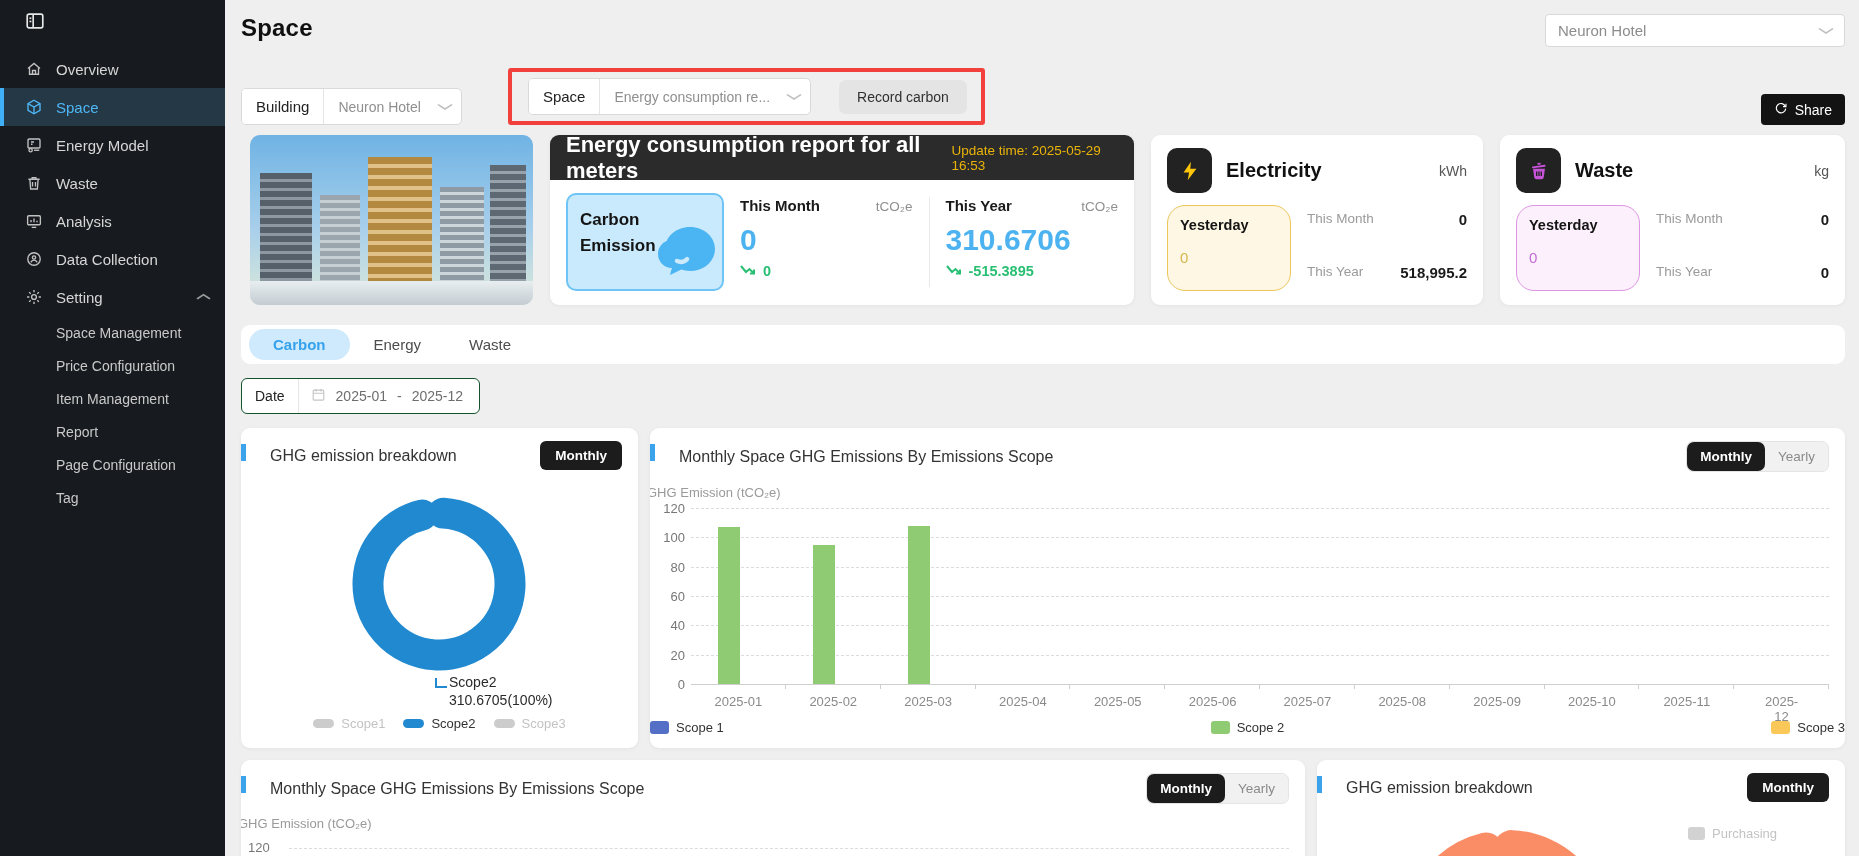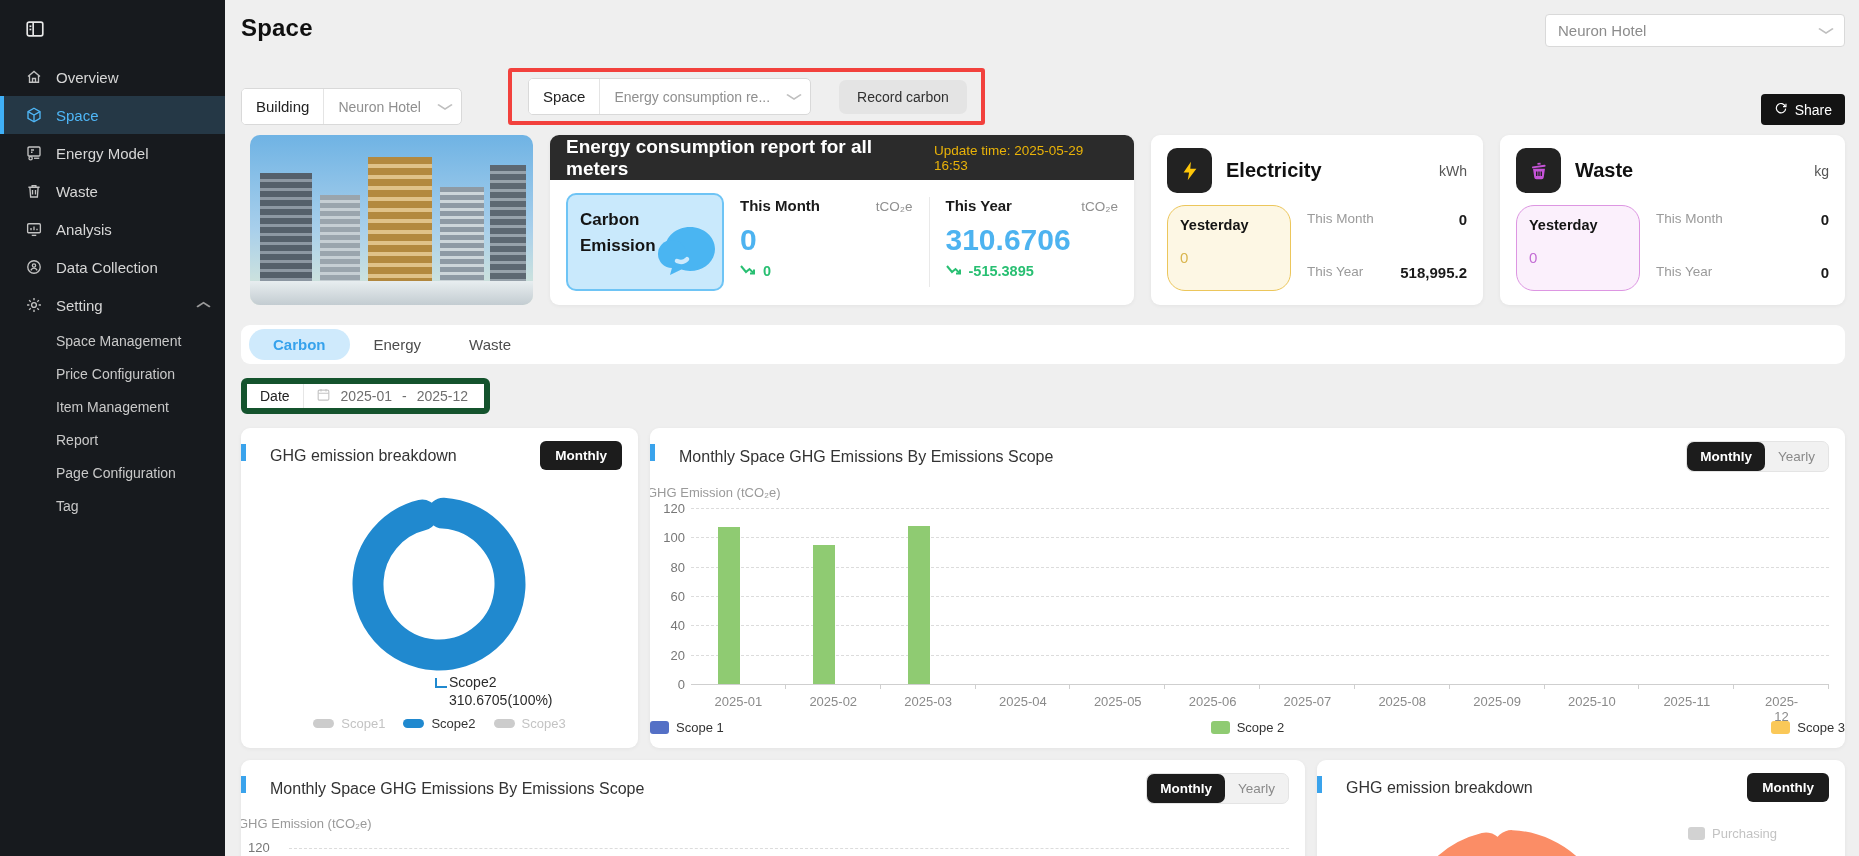--- a/index.html
+++ b/index.html
@@ -1,21 +1,21 @@
 <!DOCTYPE html>
 <html><head>
 <meta charset="utf-8">
 <style>
   * { margin:0; padding:0; box-sizing:border-box; }
   html,body { width:1859px; height:856px; overflow:hidden; }
   body { font-family:"Liberation Sans", sans-serif; background:#efefef; color:#222; }
   .app { display:flex; width:1859px; height:856px; }
 
   
-  .sidebar { width:225px; min-width:225px; background:#171a1e; color:#d6d6d6; padding-top:12px; }
+  .sidebar { width:225px; min-width:225px; background:#171a1e; color:#d6d6d6; padding-top:4px; }
   .side-logo { padding:6px 0 14px 24px; color:#e8e8e8; }
   .nav-item { display:flex; align-items:center; height:38px; padding-left:24px; gap:12px;
               font-size:15px; color:#d6d6d6; cursor:pointer; position:relative; }
   .nav-item .ico { width:20px; height:20px; display:flex; align-items:center; justify-content:center; color:#c2c2c2; }
   .nav-item.active { background:#253846; color:#4fb7f7; }
   .nav-item.active .ico { color:#4fb7f7; }
   .nav-item.active::before { content:""; position:absolute; left:0; top:0; bottom:0; width:4px; background:#3fb0f7; }
   .nav-item .chev { margin-left:auto; margin-right:16px; color:#9a9a9a; }
   .nav-sub { display:flex; align-items:center; height:33px; padding-left:56px; font-size:14px; color:#c9c9c9; cursor:pointer; }
 
@@ -50,21 +50,21 @@
   .b3 { left:118px; width:64px; height:126px; background:repeating-linear-gradient(#b3893f 0 7px,#e0c289 7px 11px); }
   .b4 { left:190px; width:44px; height:96px; background:repeating-linear-gradient(#8e9aa4 0 5px,#cdd6da 5px 8px); }
   .b5 { left:240px; width:36px; height:118px; background:repeating-linear-gradient(#5d6872 0 6px,#97a2ab 6px 9px); }
   .photo .rail { position:absolute; left:0; right:0; bottom:0; height:24px; background:linear-gradient(#e8eef0,#c3ccd1); }
   .photo .rail2 { position:absolute; left:0; right:0; bottom:18px; height:6px; background:#f4f7f8; box-shadow:0 2px 3px rgba(0,0,0,.25); }
 
   .card { background:#fff; border-radius:9px; box-shadow:0 1px 4px rgba(0,0,0,.05); }
 
   .report-card { width:584px; display:flex; flex-direction:column; }
   .report-head { background:#2b2b2b; border-radius:9px 9px 0 0; height:45px; display:flex; align-items:center; padding:0 16px; }
-  .report-title { color:#fff; font-size:19px; font-weight:bold; }
+  .report-title { color:#fff; font-size:22px; font-weight:bold; }
   .report-update { margin-left:auto; color:#eab308; font-size:13.5px; }
   .report-body { flex:1; display:flex; align-items:stretch; padding:13px 16px 14px 16px; gap:16px; }
   .carbon-tile { width:158px; background:#c9e9fc; border:2px solid #6ec4f5; border-radius:10px; padding:12px 12px;
                  font-size:17px; font-weight:bold; color:#141414; line-height:1.5; position:relative; overflow:hidden; }
   .carbon-tile svg { position:absolute; right:2px; bottom:0px; }
   .stat-col { flex:1; padding-top:4px; }
   .stat-top { display:flex; align-items:baseline; }
   .stat-label { font-size:15px; font-weight:bold; color:#1a1a1a; }
   .stat-unit { margin-left:auto; font-size:13.5px; color:#8f8f8f; }
   .stat-value { font-size:30px; font-weight:bold; color:#4db3f0; margin-top:9px; }
@@ -89,21 +89,21 @@
   .util-row { display:flex; font-size:13.5px; color:#9a9a9a; }
   .util-row b { margin-left:auto; color:#1a1a1a; font-size:15px; }
 
   
   .tabs-bar { margin-top:20px; background:#fff; border-radius:9px; height:39px; display:flex; align-items:center; padding:0 8px; }
   .tab { padding:7px 24px; font-size:15px; color:#4d4d4d; border-radius:17px; cursor:pointer; }
   .tab.active { background:#cfeafc; color:#36a2ec; font-weight:bold; }
 
   
   .date-row { margin-top:14px; }
-  .date-box { display:inline-flex; align-items:center; background:#fff; border:6px solid #14532d; border-radius:6px; height:36px; overflow:hidden; }
+  .date-box { display:inline-flex; align-items:center; background:#fff; border:1px solid #14532d; border-radius:6px; height:36px; overflow:hidden; }
   .date-label { padding:0 13px; font-size:14px; color:#222; border-right:1px solid #e6e6e6; height:100%; display:flex; align-items:center; }
   .date-vals { display:flex; align-items:center; gap:10px; padding:0 16px 0 12px; font-size:14px; color:#6e6e6e; }
 
   
   .charts-row { margin-top:14px; display:flex; gap:12px; height:320px; }
   .chart-card { position:relative; overflow:hidden; }
   .chart-card::before { content:""; position:absolute; left:0; top:16px; width:5px; height:17px; background:#3aa3ec; }
   .chart-title-row { display:flex; align-items:center; padding:13px 16px 0 18px; }
   .chart-title { font-size:16px; color:#333;margin-left:11px; }
   .pill-btn { background:#1c1c1c; color:#fff; font-size:13.5px; font-weight:bold; border:none; border-radius:6px;

